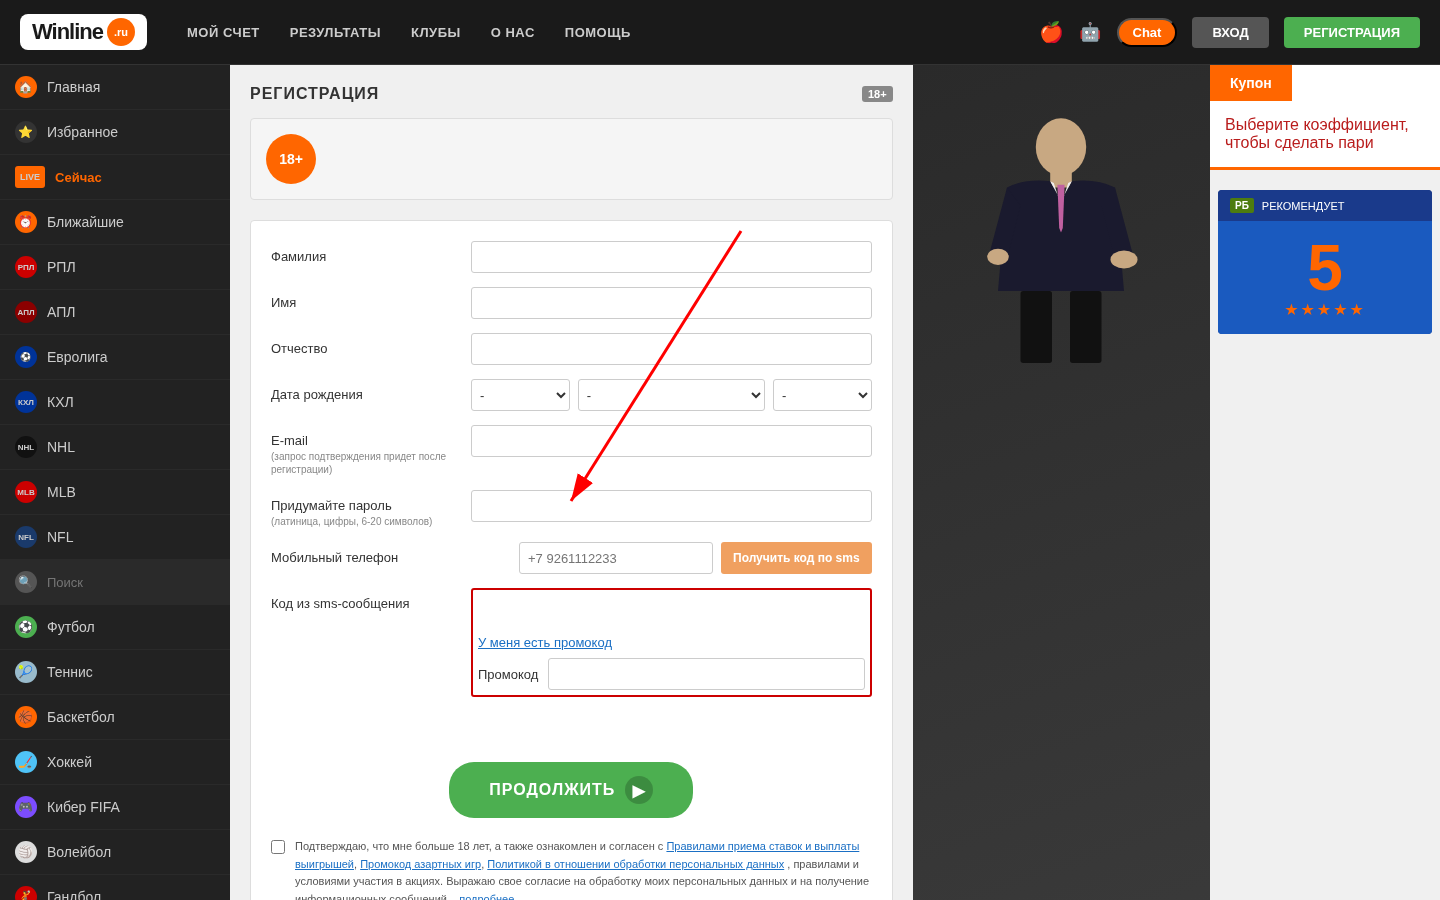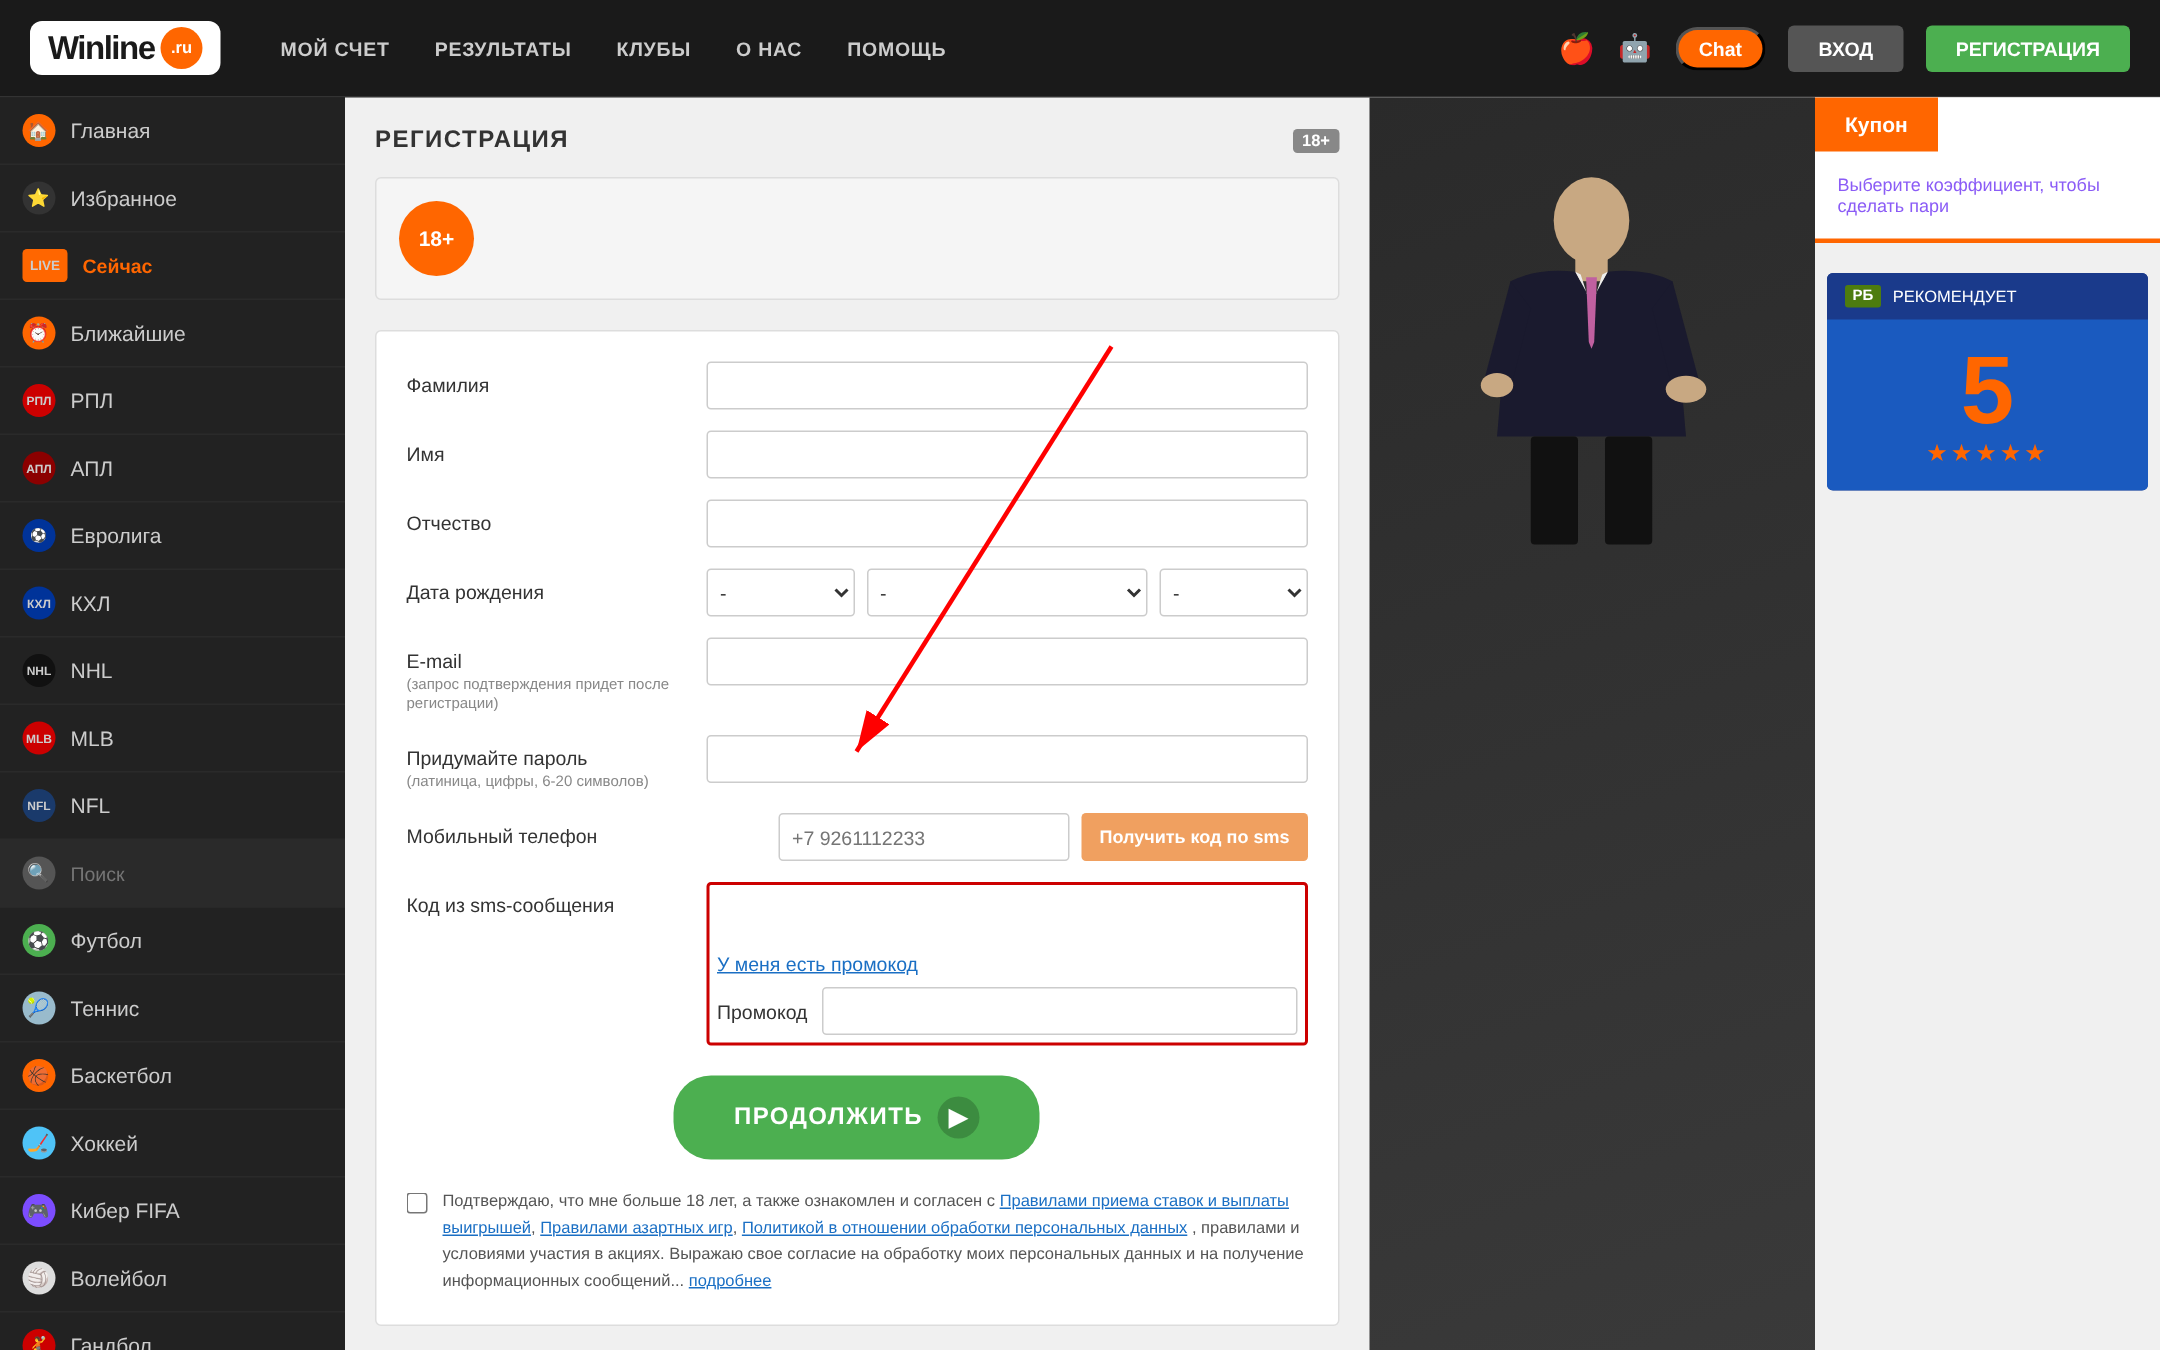--- a/index.html
+++ b/index.html
@@ -62,33 +62,33 @@
     .phone-input { flex: 1; height: 32px; border: 1px solid #ccc; border-radius: 3px; padding: 0 8px; font-size: 13px; color: #999; outline: none; margin-left: 48px; }
     .sms-btn { background: #f0a060; border: none; color: #fff; padding: 0 12px; border-radius: 3px; font-size: 12px; font-weight: 600; cursor: pointer; white-space: nowrap; }
 
     
     .promo-highlight { border: 2px solid #c00; border-radius: 3px; padding: 5px; position: relative; }
     .promo-highlight-inner { border: none; }
 
     .promocode-link { color: #1a6fc4; font-size: 13px; text-decoration: underline; cursor: pointer; display: block; margin-bottom: 8px; }
 
     .continue-btn-wrap { text-align: center; margin: 20px 0; }
-    .continue-btn { background: #4caf50; border: none; color: #fff; padding: 14px 40px; border-radius: 25px; font-size: 16px; font-weight: 700; cursor: pointer; text-transform: uppercase; letter-spacing: 1px; display: inline-flex; align-items: center; gap: 10px; }
+    .continue-btn { background: #4caf50; border: none; color: #fff; padding: 14px 40px; border-radius: 25px; font-size: 16px; font-weight: 700; cursor: pointer; text-transform: uppercase; letter-spacing: 1px; display: inline-flex; align-items: center; gap: 10px; margin-top: 45px; }
     .continue-arrow { background: rgba(0,0,0,0.2); border-radius: 50%; width: 28px; height: 28px; display: flex; align-items: center; justify-content: center; }
 
     .terms-section { display: flex; align-items: flex-start; gap: 10px; font-size: 11px; color: #555; line-height: 1.6; }
     .terms-section a { color: #1a6fc4; text-decoration: underline; cursor: pointer; }
     .terms-check { width: 14px; height: 14px; border: 1px solid #ccc; flex-shrink: 0; margin-top: 2px; }
 
     
     .right-panel { width: 230px; background: #f0f0f0; flex-shrink: 0; padding: 0; }
     .coupon-box { background: #fff; border-bottom: 3px solid #f60; margin-bottom: 20px; }
     .coupon-header { display: flex; align-items: center; }
     .coupon-tab { background: #f60; color: #fff; font-size: 14px; font-weight: 700; padding: 10px 20px; }
-    .coupon-text { font-size: 12px; color: #8b5cf6; padding: 15px; }
+    .coupon-text { font-size: 16px; color: #b91c1c; padding: 15px; }
 
     .rating-box { background: #1a3a8b; border-radius: 4px; overflow: hidden; margin: 5px; }
     .rating-header { background: #1a3a8b; padding: 8px 12px; display: flex; align-items: center; gap: 8px; }
     .rb-badge { background: #4d7c0f; color: #fff; font-size: 10px; font-weight: 700; padding: 2px 5px; border-radius: 2px; }
     .rb-text { color: #fff; font-size: 11px; }
     .rating-main { background: #1a5abf; padding: 15px; text-align: center; }
     .rating-number { color: #f60; font-size: 64px; font-weight: 900; line-height: 1; }
     .rating-stars { color: #f60; font-size: 16px; letter-spacing: 2px; }
   </style>
 </head>
@@ -296,21 +296,21 @@
             <span>ПРОДОЛЖИТЬ</span>
             <span class="continue-arrow">▶</span>
           </button>
         </div>
 
         <div class="terms-section">
           <input type="checkbox" class="terms-check" style="">
           <span>
             <span>Подтверждаю, что мне больше 18 лет, а также ознакомлен и согласен с </span>
             <a>Правилами приема ставок и выплаты выигрышей</a>,
-            <a>Правилами азартных игр</a>,
+            <a>Промокод азартных игр</a>,
             <a>Политикой в отношении обработки персональных данных</a>
             <span>, правилами и условиями участия в акциях. Выражаю свое согласие на обработку моих персональных данных и на получение информационных сообщений...</span>
             <a>подробнее</a>
           </span>
         </div>
 
       </div>
     </div>
 
     <div style="flex:1;background:linear-gradient(160deg,#2a2a2a,#3a3a3a);position:relative;min-height:600px;display:flex;flex-direction:column;align-items:center;justify-content:flex-end;padding:30px 20px;">

